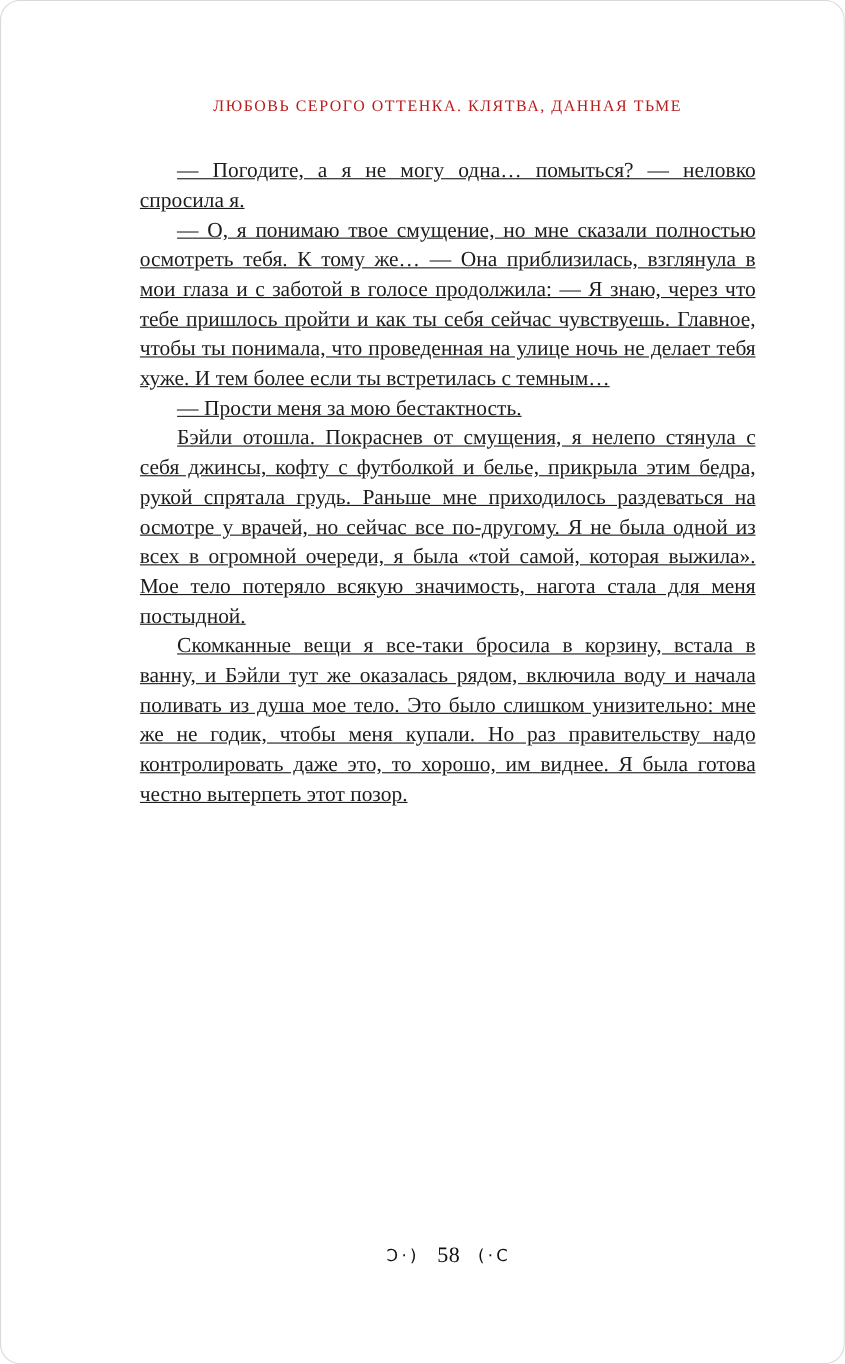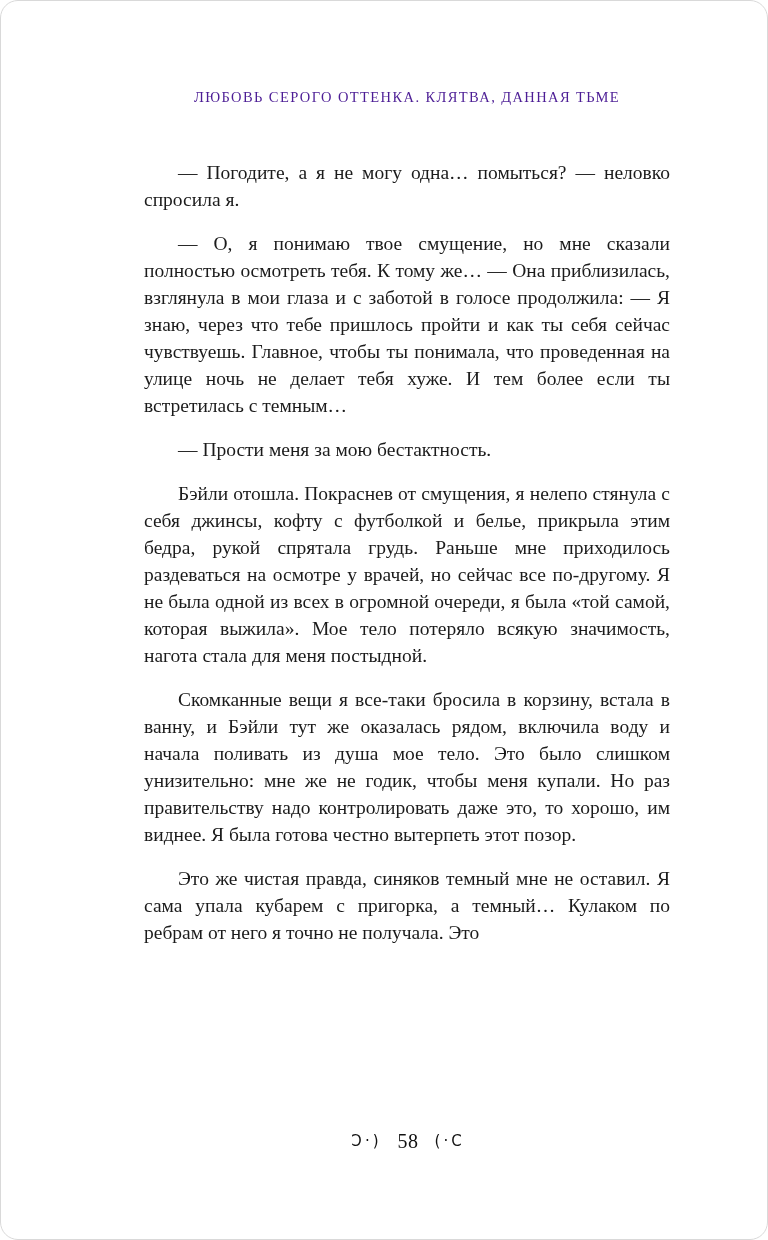--- a/index.html
+++ b/index.html
@@ -22,34 +22,35 @@
   .content {
     box-sizing: border-box;
     padding: 88px 80px 0 126px;
   }
   .running-title {
     margin: 0 0 36px 0;
     text-align: center;
     font-size: 14.5px;
     font-weight: 400;
     letter-spacing: 1.4px;
-    color: #4c1d95;
+    color: #b91c1c;
     white-space: nowrap;
   }
   .page-body {
     font-size: 19.5px;
     line-height: 27px;
     text-align: justify;
     max-height: 960px;
     overflow: hidden;
   }
   .page-body p {
-    margin: 17px;
+    margin: 0;
     padding: 0;
     text-indent: 34px;
+    text-decoration: underline;
   }
   .page-footer {
     position: absolute;
     left: 126px;
     width: 562px;
     bottom: 86px;
     display: flex;
     align-items: center;
     justify-content: center;
     gap: 16px;
@@ -75,21 +76,20 @@
 <div class="page">
   <div class="content">
     <h1 class="running-title">ЛЮБОВЬ СЕРОГО ОТТЕНКА. КЛЯТВА, ДАННАЯ ТЬМЕ</h1>
 
     <div class="page-body">
       <p>— Погодите, а я не могу одна… помыться? — неловко спросила я.</p>
       <p>— О, я понимаю твое смущение, но мне сказали полностью осмотреть тебя. К тому же… — Она приблизилась, взглянула в мои глаза и с заботой в голосе продолжила: — Я знаю, через что тебе пришлось пройти и как ты себя сейчас чувствуешь. Главное, чтобы ты понимала, что проведенная на улице ночь не делает тебя хуже. И тем более если ты встретилась с темным…</p>
       <p>— Прости меня за мою бестактность.</p>
       <p>Бэйли отошла. Покраснев от смущения, я нелепо стянула с себя джинсы, кофту с футболкой и белье, прикрыла этим бедра, рукой спрятала грудь. Раньше мне приходилось раздеваться на осмотре у врачей, но сейчас все по-другому. Я не была одной из всех в огромной очереди, я была «той самой, которая выжила». Мое тело потеряло всякую значимость, нагота стала для меня постыдной.</p>
       <p>Скомканные вещи я все-таки бросила в корзину, встала в ванну, и Бэйли тут же оказалась рядом, включила воду и начала поливать из душа мое тело. Это было слишком унизительно: мне же не годик, чтобы меня купали. Но раз правительству надо контролировать даже это, то хорошо, им виднее. Я была готова честно вытерпеть этот позор.</p>
-      <p>Это же чистая правда, синяков темный мне не оставил. Я сама упала кубарем с пригорка, а темный… Кулаком по ребрам от него я точно не получала. Это</p>
     </div>
   </div>
 
   <div class="page-footer">
     <span class="ornament">Ɔ·)</span>
     <span class="page-number">58</span>
     <span class="ornament">(·C</span>
   </div>
 </div>
 

